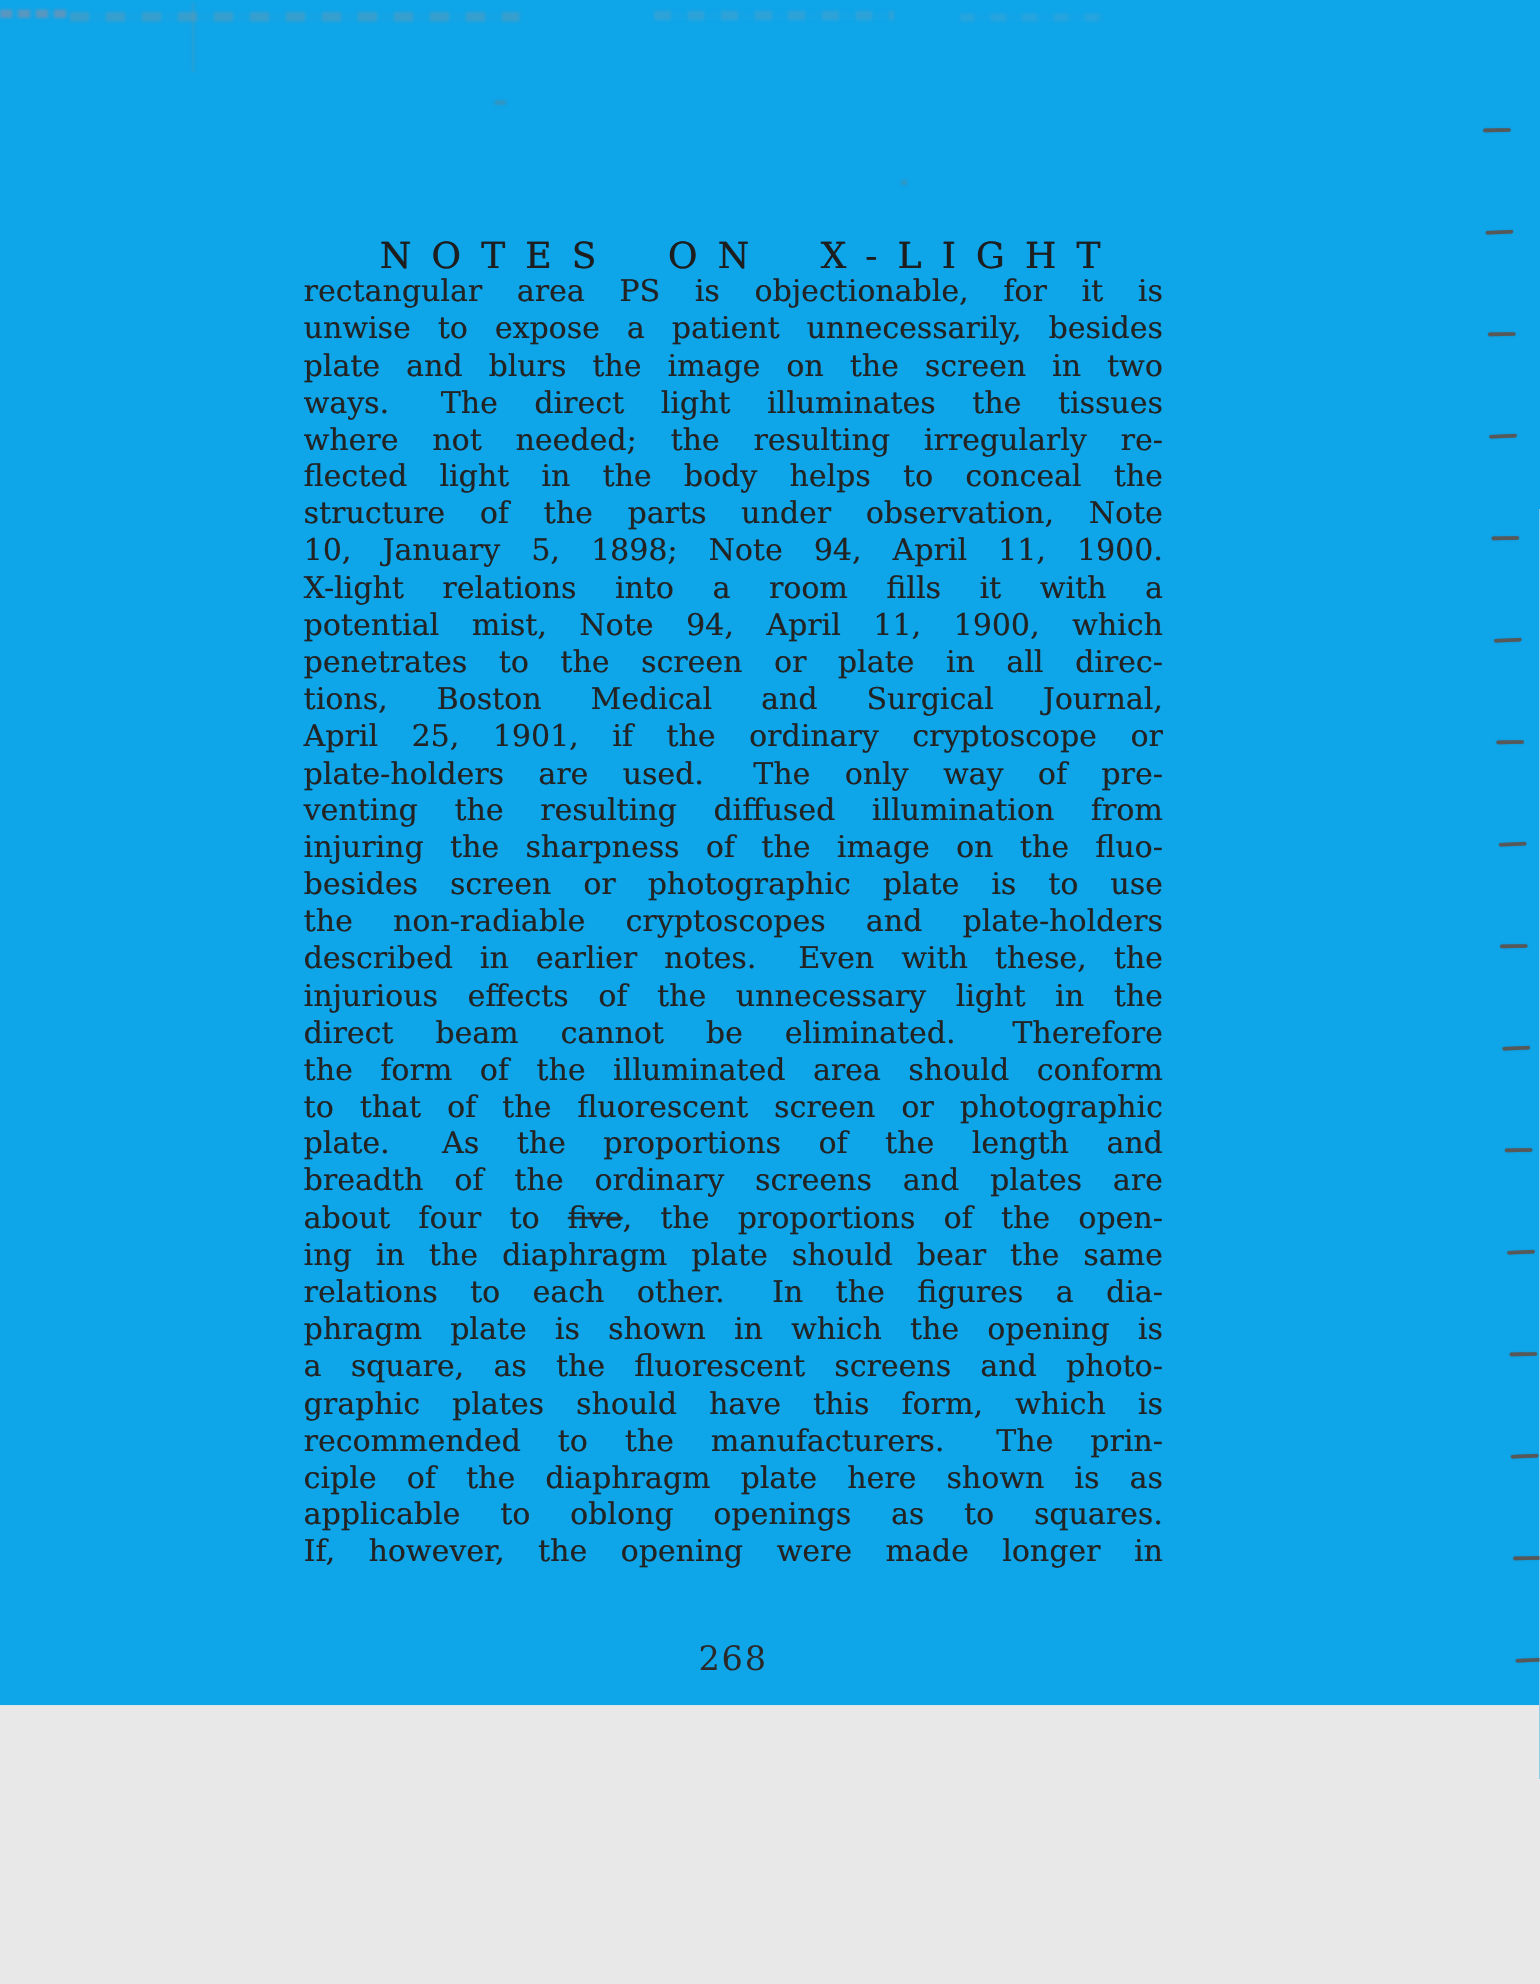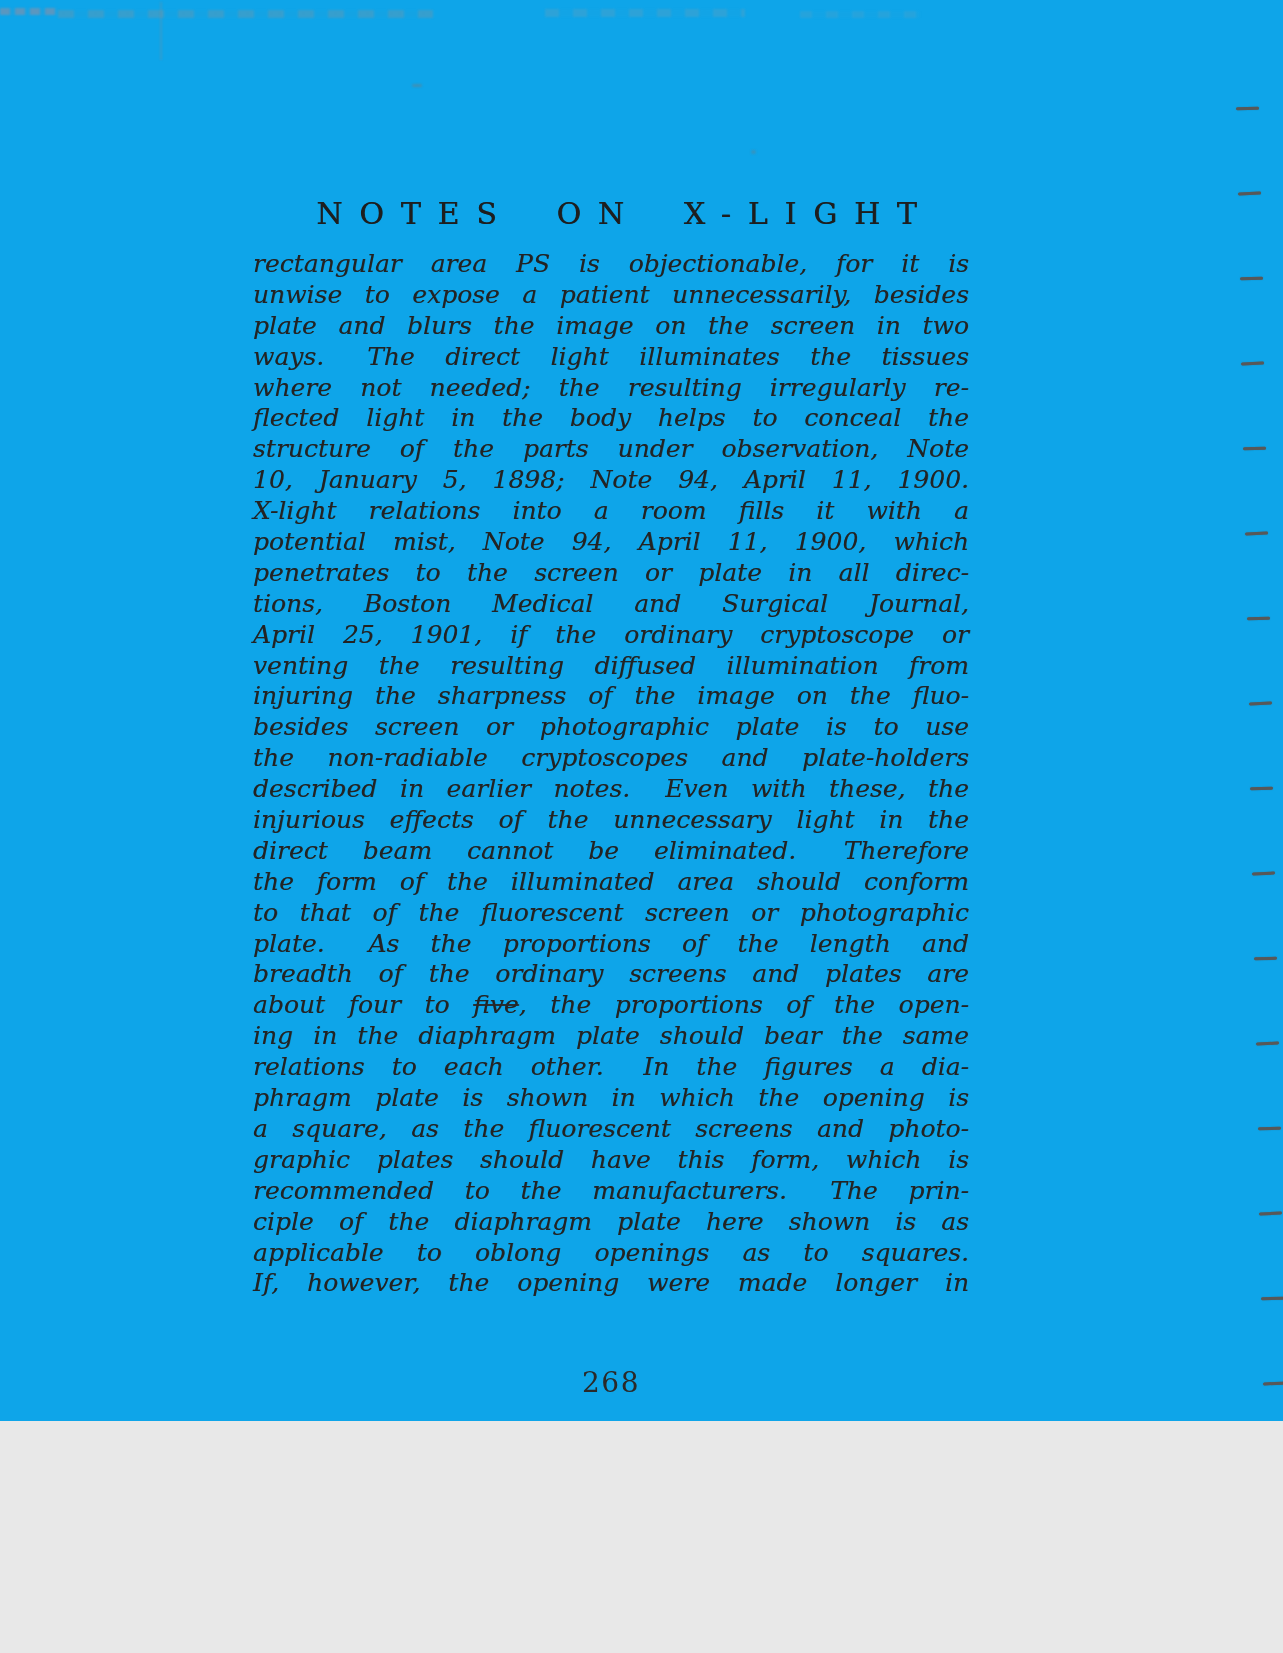--- a/index.html
+++ b/index.html
@@ -25,27 +25,26 @@
     word-spacing: 0.55em;
     color: #1e1e1e;
     text-shadow: 0.5px 0 0 rgba(20,20,20,0.75);
     white-space: nowrap;
     padding-left: 14px;
   }
 
   
   .body-text {
     position: absolute;
-    top: 249px;
+    top: 228px;
     left: 253px;
     width: 716px;
     font-size: 25px;
     line-height: 30.9px;
     text-shadow: 0.35px 0 0 rgba(30,30,30,0.45);
-    font-style: italic;
   }
   .line {
     text-align: justify;
     text-align-last: justify;
     white-space: normal;
     height: 30.9px;
     overflow: visible;
   }
   .strike {
     text-decoration: line-through;
@@ -156,20 +155,21 @@
       <div class="line">ways.  The direct light illuminates the tissues</div>
       <div class="line">where not needed; the resulting irregularly re-</div>
       <div class="line">flected light in the body helps to conceal the</div>
       <div class="line">structure of the parts under observation, Note</div>
       <div class="line">10, January 5, 1898; Note 94, April 11, 1900.</div>
       <div class="line">X-light relations into a room fills it with a</div>
       <div class="line">potential mist, Note 94, April 11, 1900, which</div>
       <div class="line">penetrates to the screen or plate in all direc-</div>
       <div class="line">tions, Boston Medical and Surgical Journal,</div>
       <div class="line">April 25, 1901, if the ordinary cryptoscope or</div>
+      <div class="line">plate-holders are used.  The only way of pre-</div>
       <div class="line">venting the resulting diffused illumination from</div>
       <div class="line">injuring the sharpness of the image on the fluo-</div>
       <div class="line">besides screen or photographic plate is to use</div>
       <div class="line">the non-radiable cryptoscopes and plate-holders</div>
       <div class="line">described in earlier notes.  Even with these, the</div>
       <div class="line">injurious effects of the unnecessary light in the</div>
       <div class="line">direct beam cannot be eliminated.  Therefore</div>
       <div class="line">the form of the illuminated area should conform</div>
       <div class="line">to that of the fluorescent screen or photographic</div>
       <div class="line">plate.  As the proportions of the length and</div>

